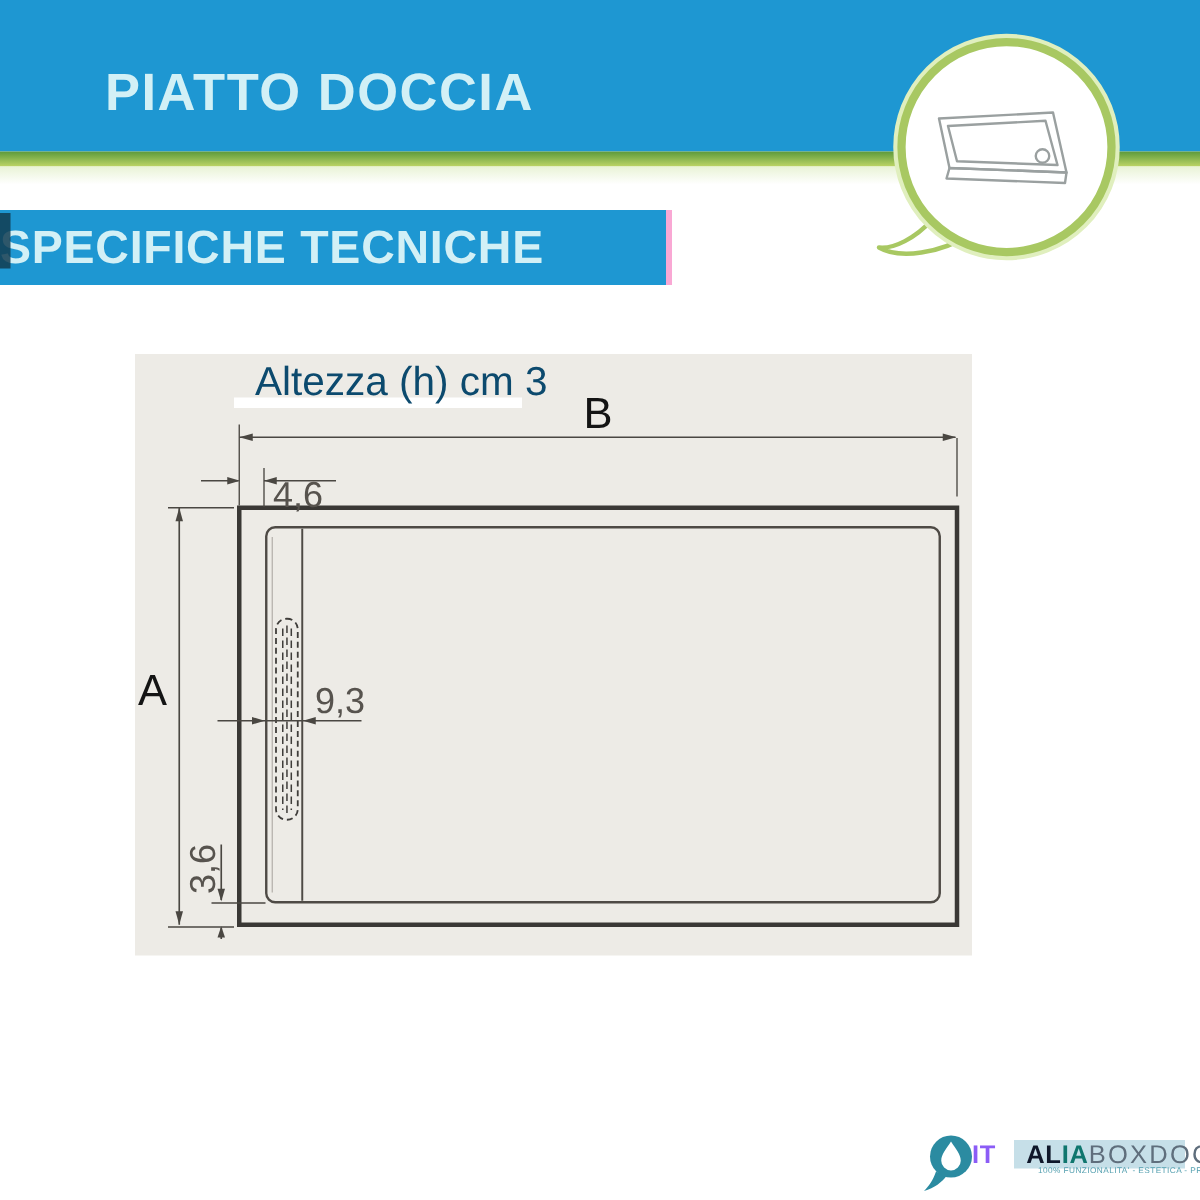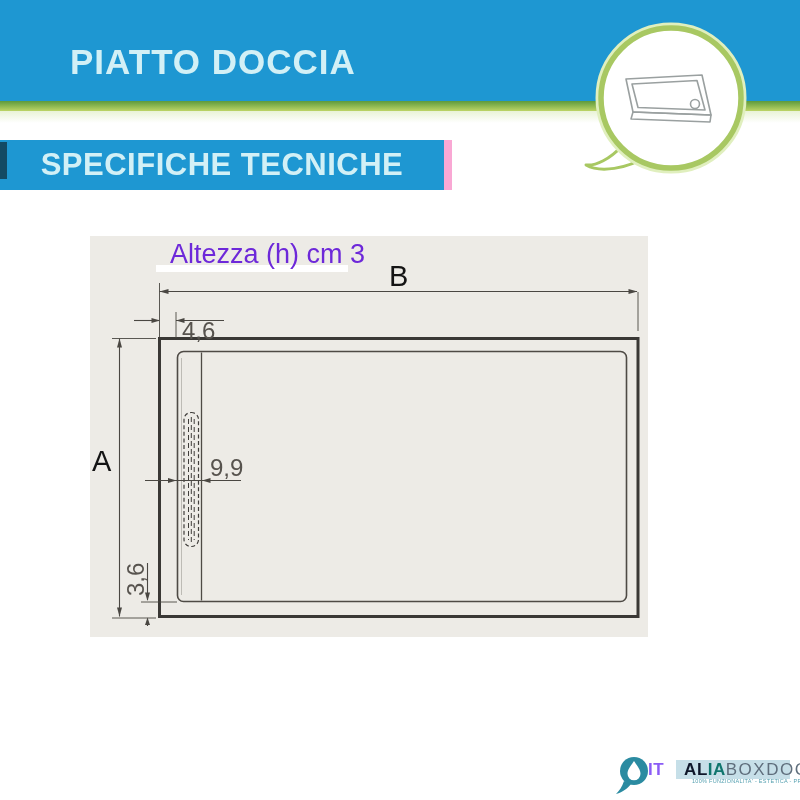--- a/index.html
+++ b/index.html
@@ -13,28 +13,28 @@
 
   
   .top-bar{left:0;top:0;width:800px;height:101px;background:var(--blue-bar);}
   .top-title{left:70px;top:42px;font-size:35px;font-weight:700;letter-spacing:1px;
              color:var(--bar-text);}
   .green-stripe{left:0;top:101px;width:800px;height:10px;
                 background:linear-gradient(#5d9a3c,#bcd465);}
   .fade-stripe{left:0;top:111px;width:800px;height:12px;
                background:linear-gradient(#e9f3d6,#ffffff);}
   .sub-bar{left:0;top:140px;width:444px;height:50px;background:var(--blue-bar);
-           border-right:8px solid #f9a8d4;display:flex;align-items:center;justify-content:center;}
+           border-right:4px solid #f9a8d4;display:flex;align-items:center;}
   .sub-title{font-size:31px;font-weight:700;letter-spacing:.5px;color:var(--bar-text);}
   .sub-bar-notch{left:0;top:142px;width:7px;height:37px;background:#123c51;opacity:.85;}
 
   
   .panel{left:90px;top:236px;width:558px;height:401px;background:var(--panel-bg);}
   .altezza-underline{left:156px;top:265px;width:192px;height:7px;background:#ffffff;}
-  .altezza-note{left:170px;top:239px;font-size:27px;font-weight:400;color:#6d28d9;}
+  .altezza-note{left:170px;top:239px;font-size:27px;font-weight:400;color:#0c4a6e;}
   .dim-label{color:var(--dim-text);font-size:24px;font-weight:400;}
   .axis-label{color:#141414;font-size:29px;font-weight:500;}
   .lbl-b{left:389px;top:260px;}
   .lbl-a{left:92px;top:445px;}
   .lbl-46{left:182px;top:297px;margin-top:20px;}
   .lbl-59{left:210px;top:454px;}
   .lbl-36{left:122px;top:596px;transform:rotate(-90deg);transform-origin:0 0;}
 
   svg.art{left:0;top:0;width:800px;height:800px;pointer-events:none;}
 
@@ -131,21 +131,21 @@
         <line x1="147.5" y1="626" x2="147.5" y2="618.5" stroke-width="1.1"></line>
         <polygon points="147.5,617.5 145,625 150,625" stroke="none"></polygon>
       </g>
     </g>
   </svg>
 
   <div class="abs altezza-note">Altezza (h) cm 3</div>
   <div class="abs axis-label lbl-b">B</div>
   <div class="abs axis-label lbl-a">A</div>
   <div class="abs dim-label lbl-46">4,6</div>
-  <div class="abs dim-label lbl-59">9,9</div>
+  <div class="abs dim-label lbl-59">9,3</div>
   <div class="abs dim-label lbl-36">3,6</div>
 
   <div class="abs logo">
     <svg width="36" height="40" viewBox="0 0 36 40" style="position:absolute;left:4px;top:2px;">
       <path d="M8 26 C6 32 3 36 0 39 C7 37 12 33 15 29 Z" fill="#2b8ba1"></path>
       <circle cx="18" cy="16" r="14" fill="#2b8ba1"></circle>
       <path d="M18 6 C14.5 11.5 11.5 14.5 11.5 18.8 A6.5 6.5 0 0 0 24.5 18.8 C24.5 14.5 21.5 11.5 18 6 Z" fill="#ffffff"></path>
     </svg>
     <div class="logo-band"></div>
     <div class="logo-text">

